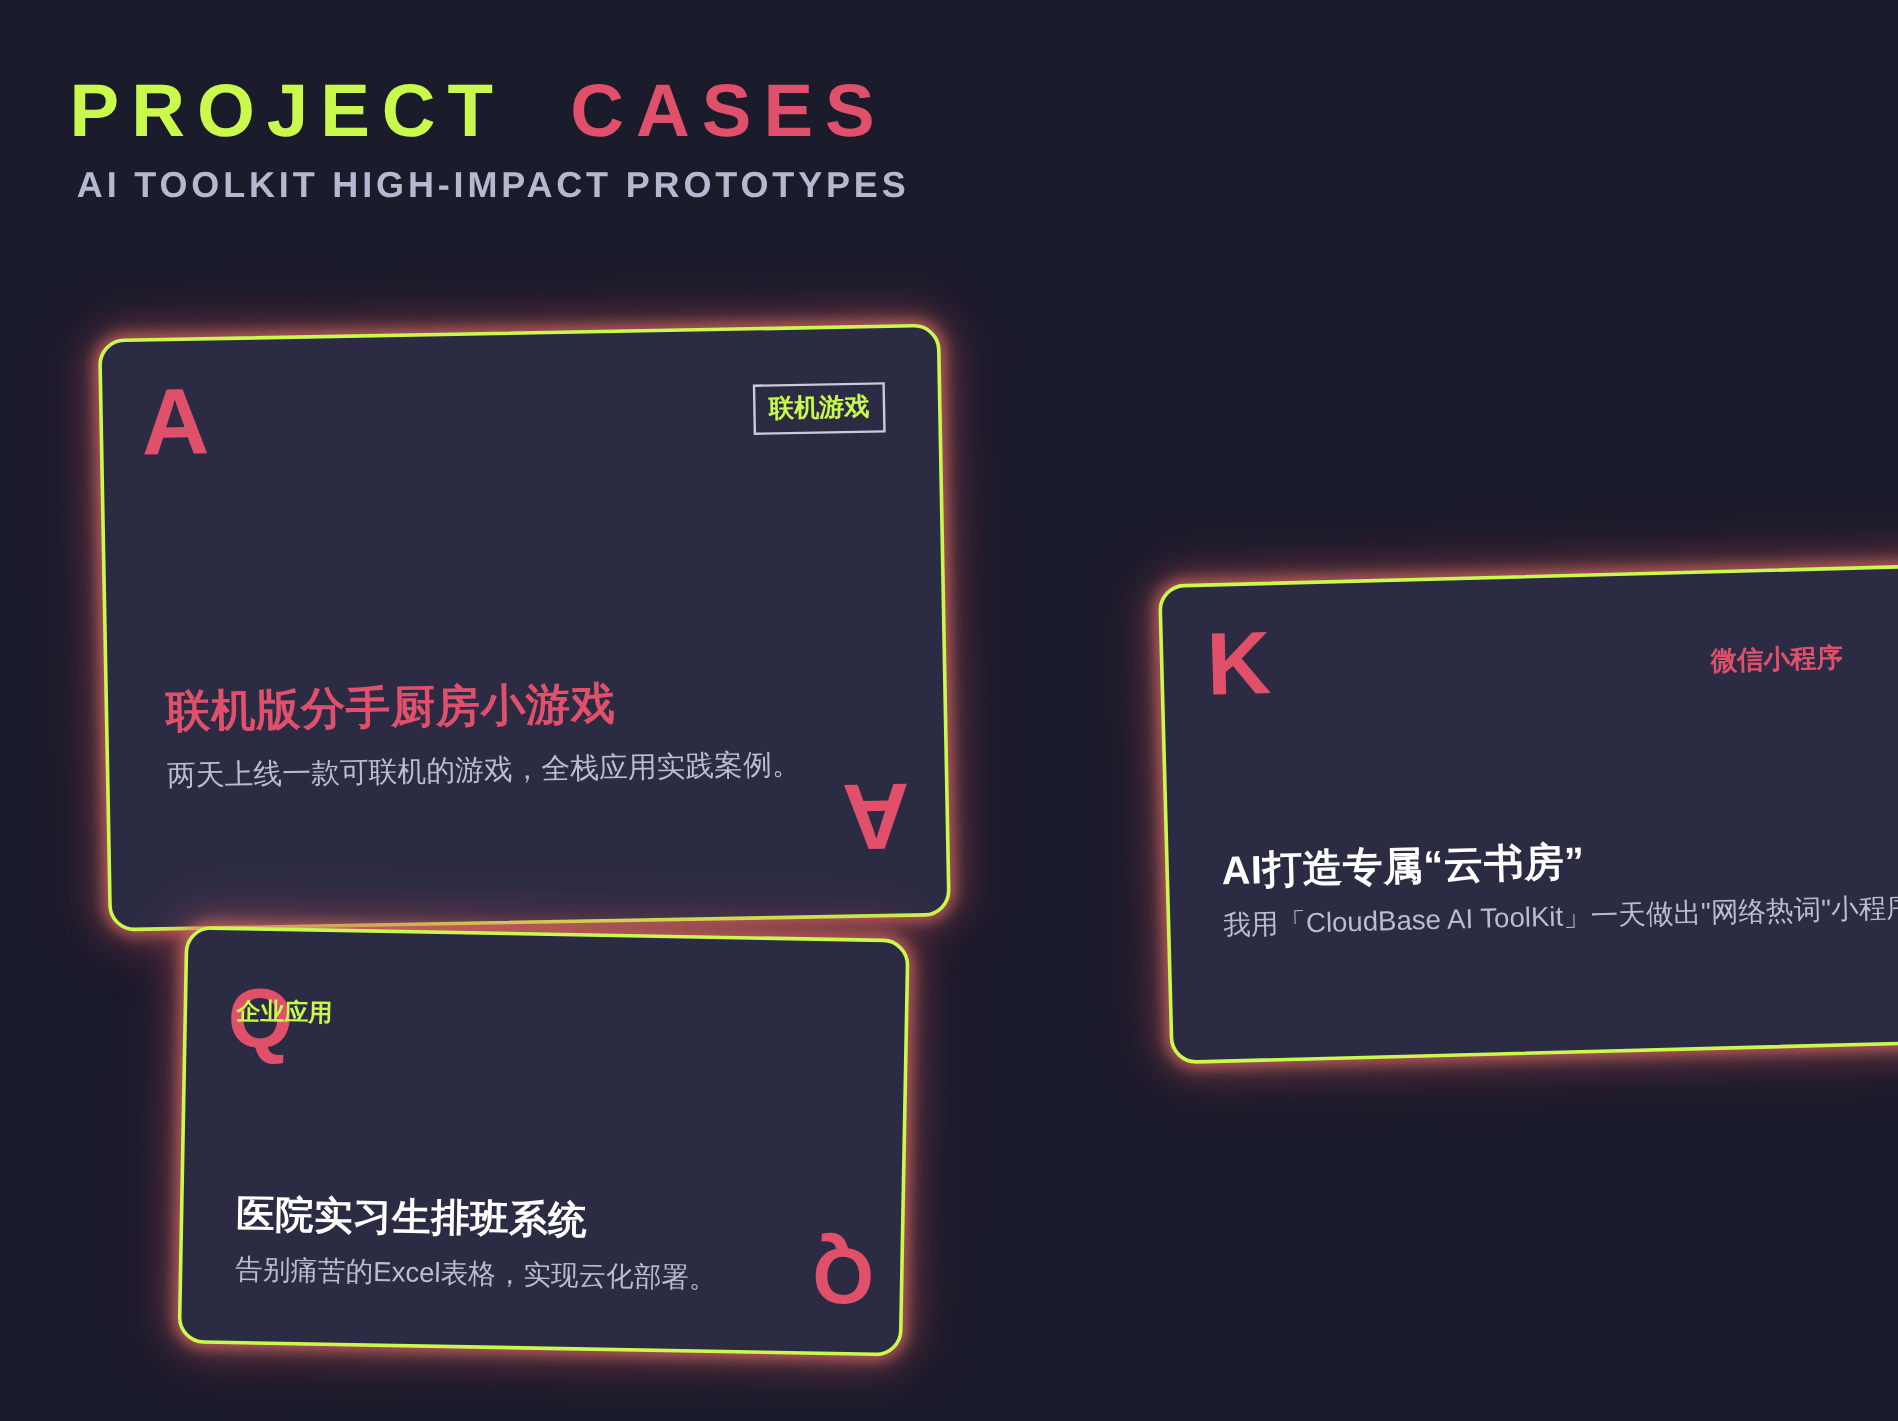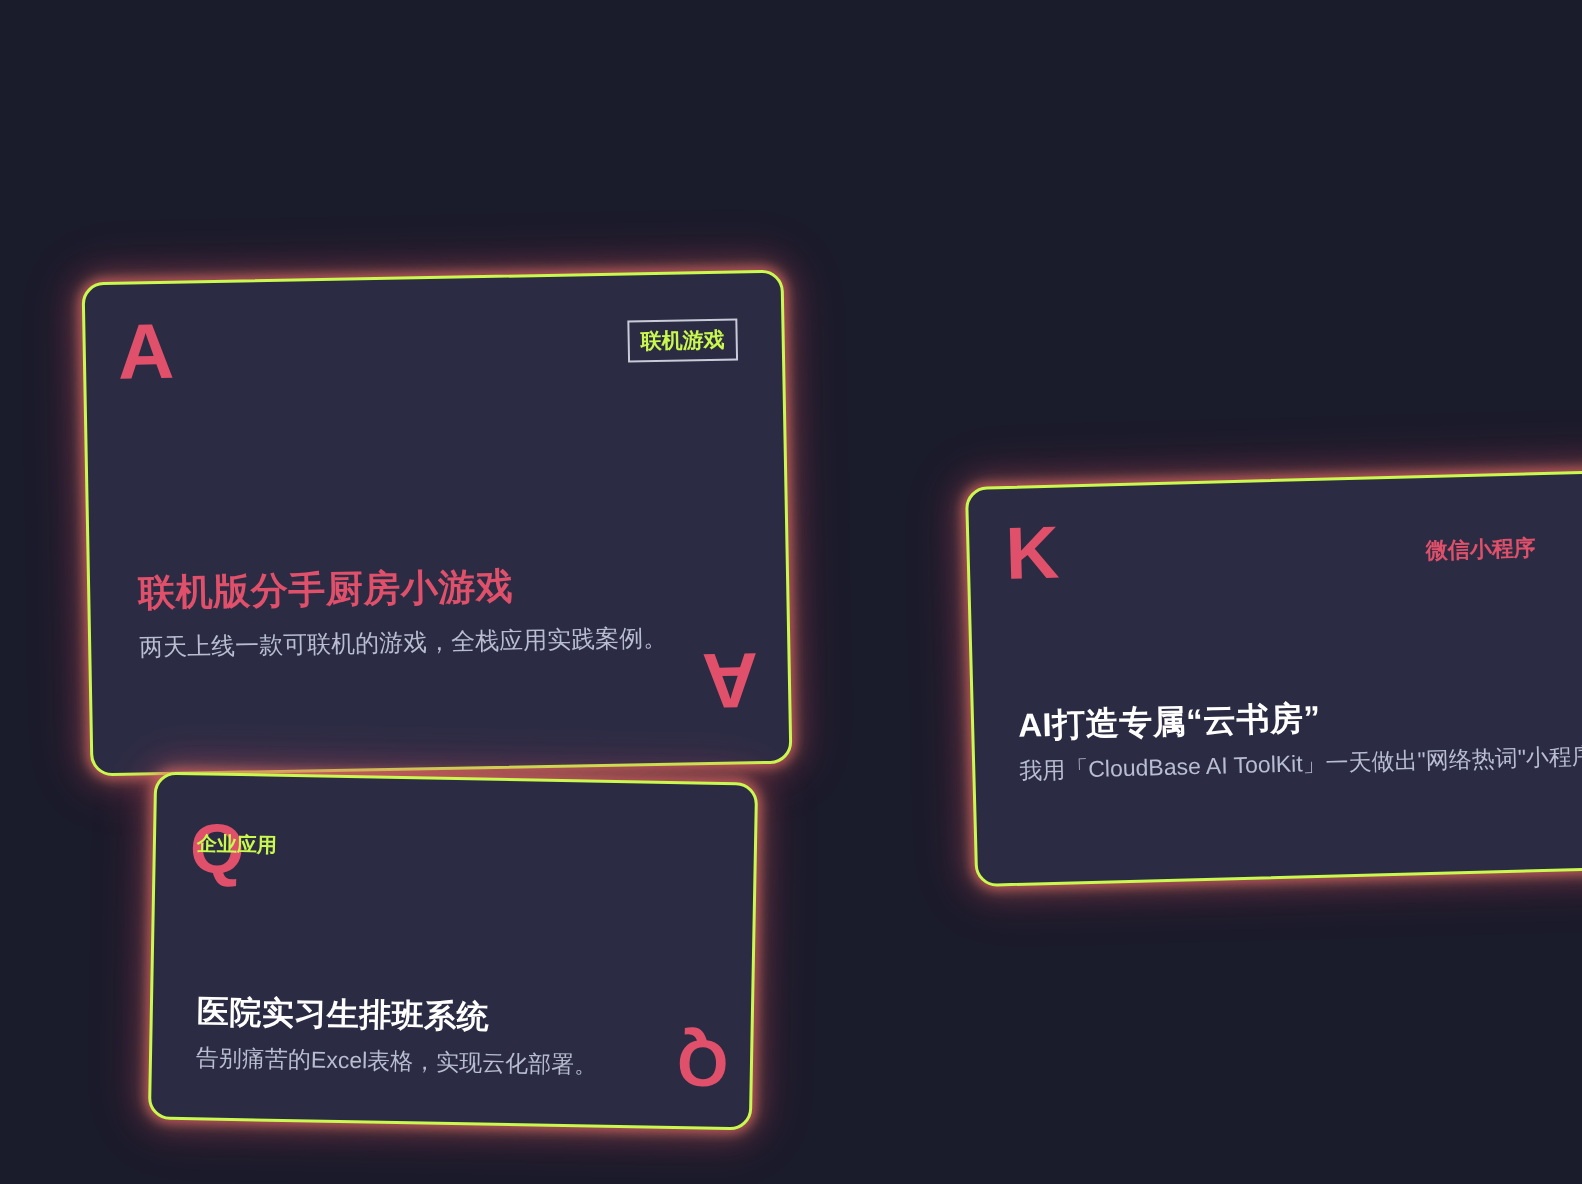--- a/index.html
+++ b/index.html
@@ -152,20 +152,24 @@
   #card-k .card-letter { left: 36px; top: 28px; font-size: 74px; }
   #card-k .badge { left: 456px; top: 62px; font-size: 22px; }
   #card-k .card-body { top: 218px; left: 44px; right: 46px; }
   #card-k .card-title { font-size: 33px; margin-bottom: 9px; }
 </style>
 </head>
 <body>
 
 <div id="stage">
 
+  <div class="header">
+    <div class="title-line"><span class="t-project">PROJECT</span><span class="t-gap">  </span><span class="t-cases">CASES</span></div>
+    <div class="subtitle">AI TOOLKIT HIGH-IMPACT PROTOTYPES</div>
+  </div>
 
   <div class="card" id="card-a">
     <div class="card-inner">
       <div class="card-letter">A</div>
       <div class="badge badge-boxed">联机游戏</div>
       <div class="card-body">
         <div class="card-title pink">联机版分手厨房小游戏</div>
         <div class="card-desc">两天上线一款可联机的游戏，全栈应用实践案例。</div>
       </div>
       <div class="card-letter-ghost">A</div>

